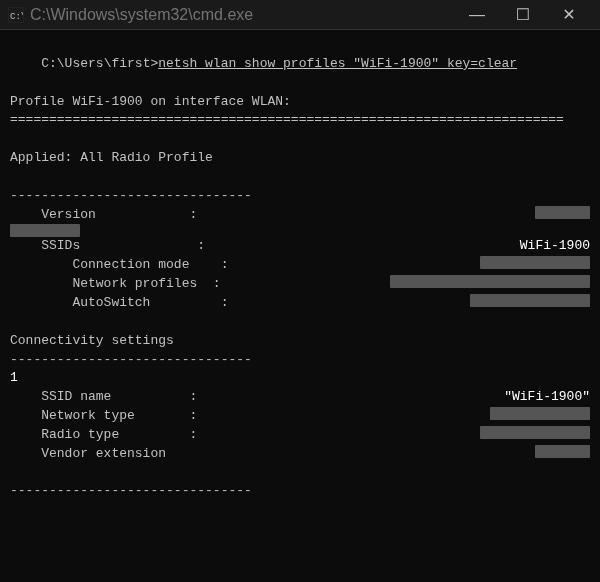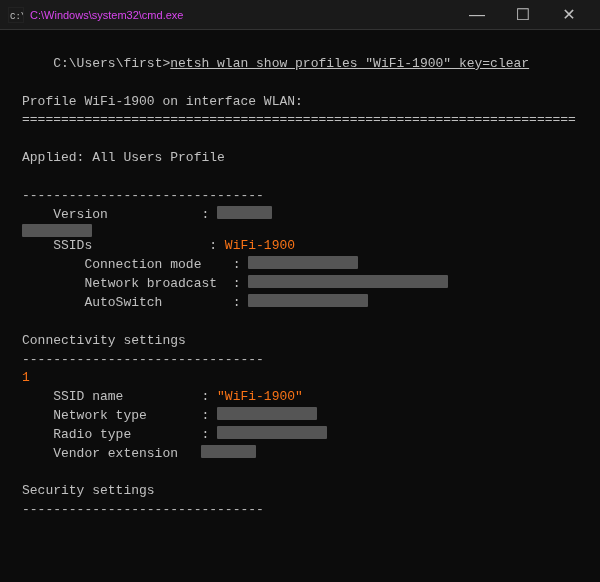--- a/index.html
+++ b/index.html
@@ -31,22 +31,22 @@
     .title-bar-icon {
       width: 16px;
       height: 16px;
       background: #222;
       display: flex;
       align-items: center;
       justify-content: center;
       font-size: 10px;
     }
     .title-bar-title {
-      color: #d946ef;
-      font-size: 11px;
+      color: #737373;
+      font-size: 16px;
       font-family: 'Segoe UI', sans-serif;
     }
     .title-bar-controls {
       display: flex;
       gap: 0;
     }
     .tb-btn {
       width: 46px;
       height: 30px;
       display: flex;
@@ -64,59 +64,59 @@
       background: #0c0c0c;
       padding: 6px 10px;
       height: calc(582px - 30px);
       overflow: hidden;
       line-height: 1.45;
     }
 
     .cmd-line {
       color: #c0c0c0;
       white-space: pre;
-      margin-left: 12px;
     }
     .cmd-prompt {
       color: #c0c0c0;
     }
     .cmd-command {
       color: #c0c0c0;
       text-decoration: underline;
     }
 
     .section-header {
       color: #c0c0c0;
       font-weight: normal;
     }
     .divider {
       color: #c0c0c0;
     }
     .key-label {
       color: #c0c0c0;
     }
     .value-text {
-      color: #f97316;
+      color: #ffffff;
     }
 
     
     .blurred {
       display: inline-block;
       background: #555;
       color: transparent;
       border-radius: 1px;
       letter-spacing: 1px;
       user-select: none;
       font-size: 12px;
       vertical-align: middle;
     }
 
     .row {
       display: flex;
       white-space: pre;
+      justify-content: space-between;
     }
   </style>
 </head>
 <body>
 
 <div class="title-bar">
   <div class="title-bar-left">
     <div class="title-bar-icon">
       <svg width="14" height="14" viewBox="0 0 14 14">
         <rect width="14" height="14" fill="#1a1a1a"></rect>
@@ -134,39 +134,39 @@
 
 <div class="terminal">
 
   <div class="cmd-line">
     <span class="cmd-prompt">C:\Users\first&gt;</span><span class="cmd-command">netsh wlan show profiles "WiFi-1900" key=clear</span>
   </div>
 
   <div class="cmd-line">Profile WiFi-1900 on interface WLAN:</div>
   <div class="cmd-line">=======================================================================</div>
   <div class="cmd-line">&nbsp;</div>
-  <div class="cmd-line">Applied: All Users Profile</div>
+  <div class="cmd-line">Applied: All Radio Profile</div>
   <div class="cmd-line">&nbsp;</div>
 
   <div class="cmd-line divider">-------------------------------</div>
 
   <div class="cmd-line row">
     <span class="key-label">    Version            : </span><span class="blurred" style="width:55px;height:13px;">&nbsp;&nbsp;&nbsp;&nbsp;&nbsp;</span>
   </div>
   <div class="cmd-line row">
     <span class="blurred" style="width:70px;height:13px;">&nbsp;&nbsp;&nbsp;&nbsp;&nbsp;</span>
   </div>
   <div class="cmd-line row">
     <span class="key-label">    SSIDs               : </span><span class="value-text">WiFi-1900</span>
   </div>
   <div class="cmd-line row">
     <span class="key-label">        Connection mode    : </span><span class="blurred" style="width:110px;height:13px;">&nbsp;&nbsp;&nbsp;&nbsp;&nbsp;</span>
   </div>
   <div class="cmd-line row">
-    <span class="key-label">        Network broadcast  : </span><span class="blurred" style="width:200px;height:13px;">&nbsp;&nbsp;&nbsp;&nbsp;&nbsp;</span>
+    <span class="key-label">        Network profiles  : </span><span class="blurred" style="width:200px;height:13px;">&nbsp;&nbsp;&nbsp;&nbsp;&nbsp;</span>
   </div>
   <div class="cmd-line row">
     <span class="key-label">        AutoSwitch         : </span><span class="blurred" style="width:120px;height:13px;">&nbsp;&nbsp;&nbsp;&nbsp;&nbsp;</span>
   </div>
 
   <div class="cmd-line">&nbsp;</div>
 
   <div class="cmd-line section-header">Connectivity settings</div>
   <div class="cmd-line divider">-------------------------------</div>
 
@@ -181,16 +181,15 @@
   </div>
   <div class="cmd-line row">
     <span class="key-label">    Radio type         : </span><span class="blurred" style="width:110px;height:13px;">&nbsp;&nbsp;&nbsp;&nbsp;&nbsp;</span>
   </div>
   <div class="cmd-line row">
     <span class="key-label">    Vendor extension   </span><span class="blurred" style="width:55px;height:13px;">&nbsp;&nbsp;&nbsp;&nbsp;&nbsp;</span>
   </div>
 
   <div class="cmd-line">&nbsp;</div>
 
-  <div class="cmd-line section-header">Security settings</div>
   <div class="cmd-line divider">-------------------------------</div>
 
 </div>
 
 </body></html>

